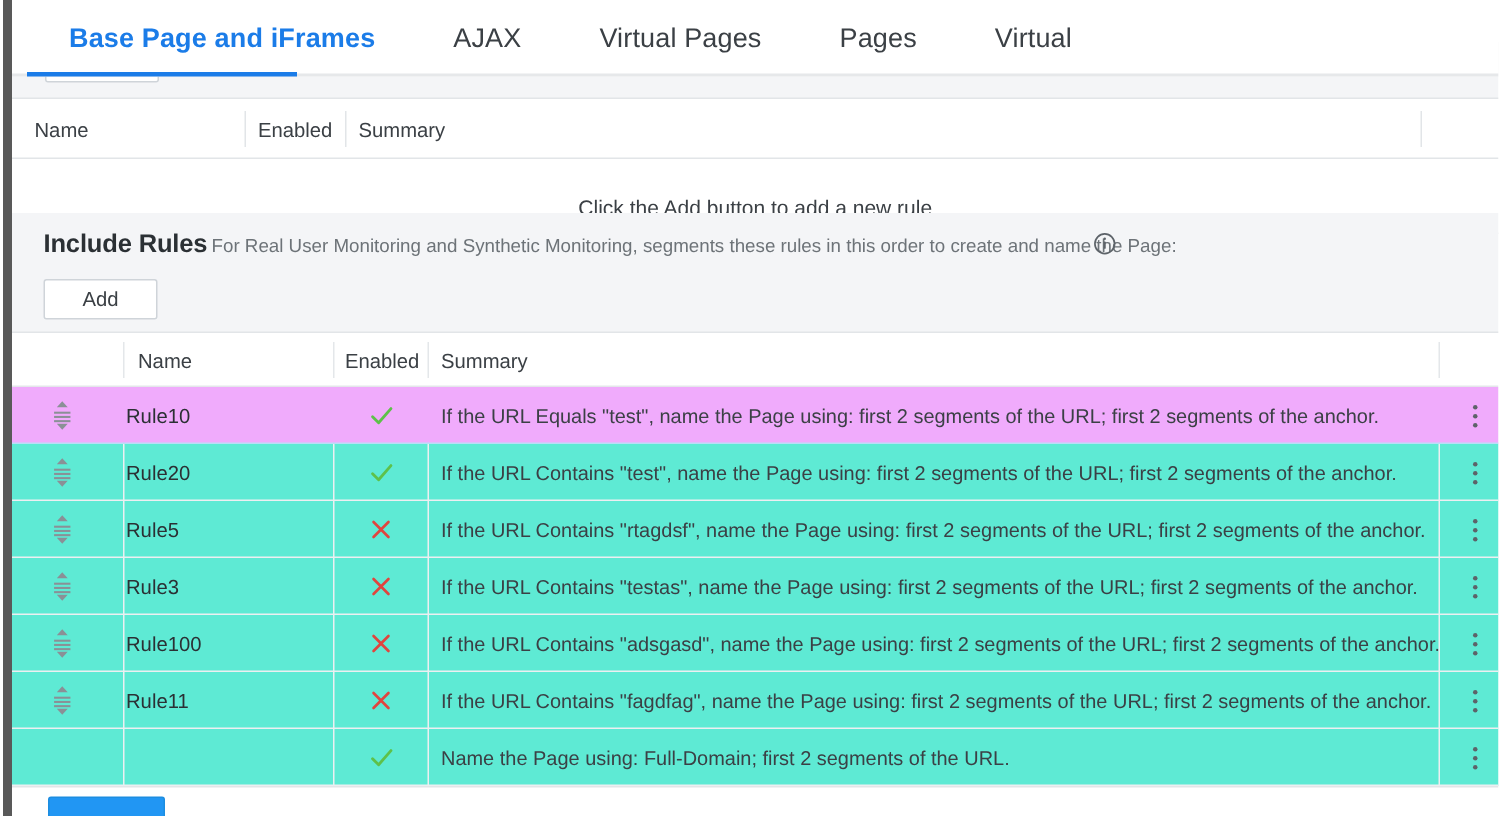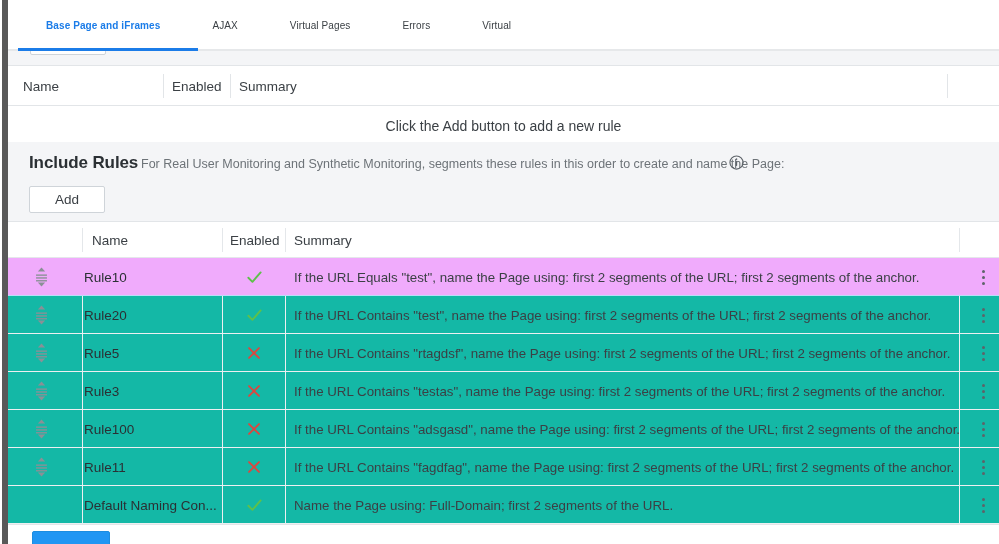--- a/index.html
+++ b/index.html
@@ -30,21 +30,21 @@
 
   
   .tabbar {
     position: absolute; left: 0; top: 0; width: 991px; height: 51px;
     background: #ffffff;
     border-bottom: 2px solid #e6e8ea;
     z-index: 40;
   }
   .tabs { display: flex; align-items: center; height: 50px; padding-left: 12px; }
   .tab {
-    font-size: 10px; color: #3b4045; padding: 16px 26px; height: 50px;
+    font-size: 18px; color: #3b4045; padding: 16px 26px; height: 50px;
     display: flex; align-items: center; cursor: pointer; white-space: nowrap;
     letter-spacing: 0.1px;
   }
   .tab.active { color: #1b7ce8; font-weight: bold; }
   .tab-underline {
     position: absolute; left: 10px; bottom: -2px; width: 180px; height: 3px;
     background: #1b7ce8;
   }
 
   
@@ -72,21 +72,21 @@
   .top-thead .cell {
     position: absolute; top: 0; height: 40px;
     display: flex; align-items: center;
     font-size: 13.5px; color: #3b4045;
   }
   .top-thead .div-line {
     position: absolute; top: 8px; width: 1px; height: 24px; background: #e2e5e8;
   }
 
   .empty-msg {
-    position: absolute; left: 0; top: 108px; width: 991px; height: 36px;
+    position: absolute; left: 0; top: 120px; width: 991px; height: 36px;
     display: flex; align-items: center; justify-content: center;
     font-size: 14px; color: #3b4045;
     background: #ffffff; border-bottom: 1px solid #e2e5e8;
   }
 
   
   .section {
     position: absolute; left: 0; top: 142px; width: 991px; height: 80px;
     background: #f4f5f7; border-bottom: 1px solid #e2e5e8;
   }
@@ -122,21 +122,21 @@
     display: flex; align-items: center;
     font-size: 13.5px; color: #3b4045;
   }
   .grid-head .div-line {
     position: absolute; top: 6px; width: 1px; height: 24px; background: #e4e7ea;
   }
 
   .row {
     position: relative; width: 991px; height: 38px;
     border-bottom: 1px solid #edeff1;
-    background: #14b8a6;
+    background: #5eead4;
   }
   .row.selected { background: #f0abfc; border-bottom-color: #b9ddf8; }
 
   .cell-handle {
     position: absolute; left: 0; top: 0; width: 66px; height: 38px;
     display: flex; align-items: center; justify-content: center;
     cursor: grab;
   }
   .cell-name {
     position: absolute; left: 76px; top: 0; height: 38px;
@@ -395,21 +395,20 @@
                 <div style="display: flex; flex-direction: column; align-items: center;">
                   <div class="dot"></div>
                   <div class="dot"></div>
                   <div class="dot"></div>
                 </div>
               </div>
             </div>
             <div class="row">
               <div class="cell-handle"></div>
               <div class="col-sep" style="left: 74px;"></div>
-              <div class="cell-name">Default Naming Con...</div>
               <div class="col-sep" style="left: 214px;"></div>
               <div class="cell-enabled">
                 <svg width="17" height="17" viewBox="0 0 18 18">
                   <path d="M2.5 9.3 L6.8 13.6 L15.5 3.6" fill="none" stroke="#5ec14a" stroke-width="2" stroke-linecap="round" stroke-linejoin="round"></path>
                 </svg>
               </div>
               <div class="col-sep" style="left: 277px;"></div>
               <div class="cell-summary">Name the Page using: Full-Domain; first 2 segments of the URL.</div>
               <div class="col-sep" style="left: 951px;"></div>
               <div class="cell-kebab">
@@ -427,20 +426,20 @@
         <div class="btn-primary"></div>
       </div>
 
     </div>
 
     <div class="tabbar">
       <div class="tabs" id="tabs-host">
           <div class="tab active">Base Page and iFrames</div>
           <div class="tab">AJAX</div>
           <div class="tab">Virtual Pages</div>
-          <div class="tab">Errors</div>
+          <div class="tab">Pages</div>
           <div class="tab">Virtual</div>
         </div>
       <div class="tab-underline"></div>
     </div>
 
   </div>
 </div>
 
 </body></html>

